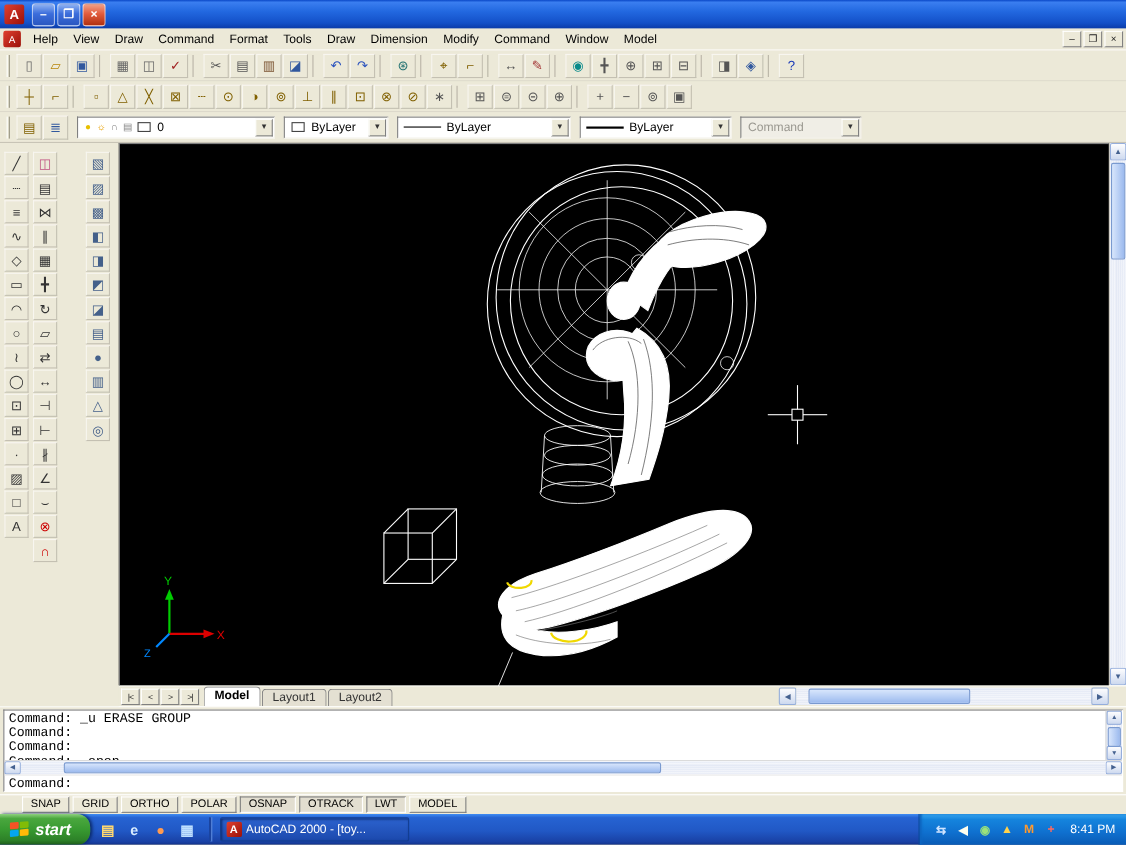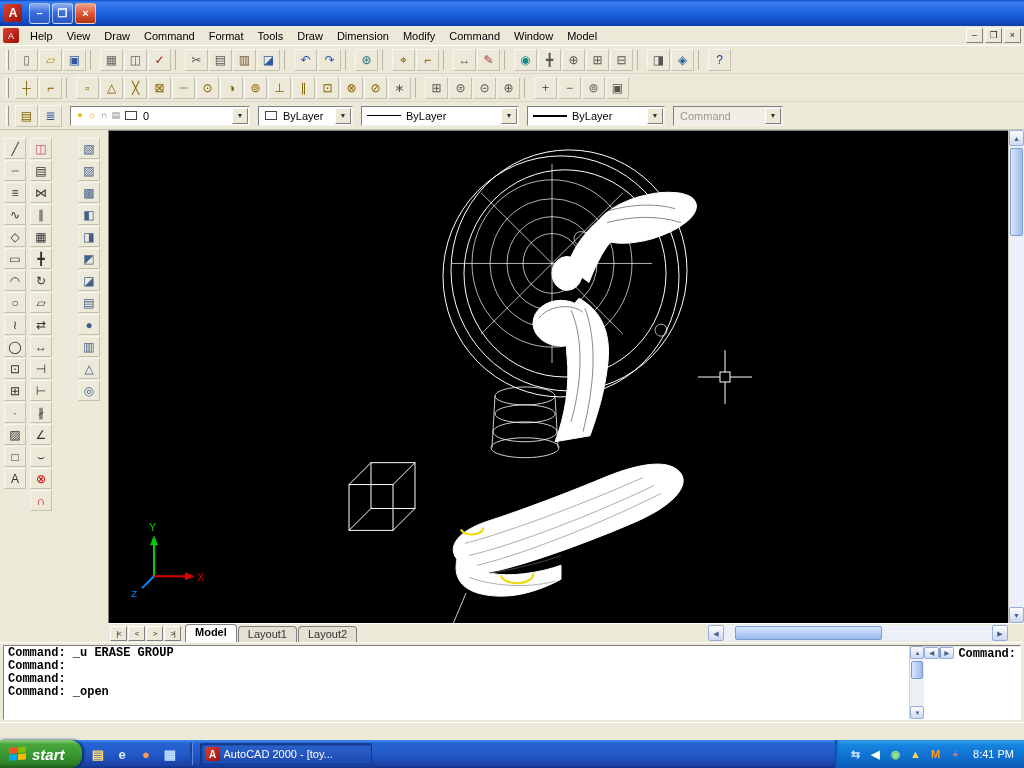--- a/index.html
+++ b/index.html
@@ -82,21 +82,21 @@
     font-size:8px;letter-spacing:-1px;color:#222;display:flex;align-items:center;justify-content:center;}
   .tabs{display:flex;align-items:flex-end;height:100%;margin-left:3px;}
   .tab{padding:1px 9px 1px;font-size:11px;background:#e4e0d2;border:1px solid #808080;border-bottom:none;
     border-radius:4px 4px 0 0;margin-right:1px;height:16px;color:#333;}
   .tab.active{background:#fff;font-weight:bold;height:18px;color:#000;}
   .tabfill{flex:1;}
   .tabstrip .hscroll{width:300px;margin-right:16px;}
 
   
   .cmdwindow{height:80px;background:#ece9d8;padding:2px 3px;border-top:1px solid #fff;}
-  .cmd-inner{height:100%;border:1px solid;border-color:#808080 #fff #fff #808080;background:#fff;display:flex;flex-direction:row;font-weight:bold;}
+  .cmd-inner{height:100%;border:1px solid;border-color:#808080 #fff #fff #808080;background:#fff;display:flex;flex-direction:column;}
   .cmd-history{flex:1;display:flex;overflow:hidden;}
   .cmd-lines{flex:1;font-family:"Liberation Mono",monospace;font-size:12px;line-height:13px;padding:1px 4px;white-space:pre;}
   .cmd-vscroll{width:15px;background:#eef1f8;display:flex;flex-direction:column;border-left:1px solid #d0d0d0;}
   .cmd-vscroll .sb-btn{height:13px;font-size:6px;}
   .cmd-vscroll .vthumb{height:18px;}
   .cmd-hscroll{height:13px;border-top:1px solid #d8d8d8;}
   .cmd-hscroll .sb-btn{width:15px;height:12px;font-size:6px;}
   .cmd-input{height:15px;font-family:"Liberation Mono",monospace;font-size:12px;line-height:14px;padding:0 4px;border-top:1px solid #e4e4e4;}
 
   
@@ -670,20 +670,30 @@
         <div class="htrack">
           <div class="hthumb"></div>
         </div>
         <button class="sb-btn">▶</button>
       </div>
       <div class="cmd-input">Command:</div>
     </div>
   </div>
 
   <div class="statusbar">
+    <div class="toggles" id="status-toggles">
+        <button class="toggle">SNAP</button>
+        <button class="toggle">GRID</button>
+        <button class="toggle">ORTHO</button>
+        <button class="toggle">POLAR</button>
+        <button class="toggle pressed">OSNAP</button>
+        <button class="toggle pressed">OTRACK</button>
+        <button class="toggle pressed">LWT</button>
+        <button class="toggle">MODEL</button>
+      </div>
   </div>
 
   <div class="taskbar">
     <button class="start-btn">
       <svg width="19" height="16" viewBox="0 0 19 16">
         <g transform="skewY(-5)">
           <rect x="1" y="2" width="8" height="6" rx="1" fill="#f35325"></rect>
           <rect x="10" y="2" width="8" height="6" rx="1" fill="#81bc06"></rect>
           <rect x="1" y="9" width="8" height="6" rx="1" fill="#05a6f0"></rect>
           <rect x="10" y="9" width="8" height="6" rx="1" fill="#ffba08"></rect>

